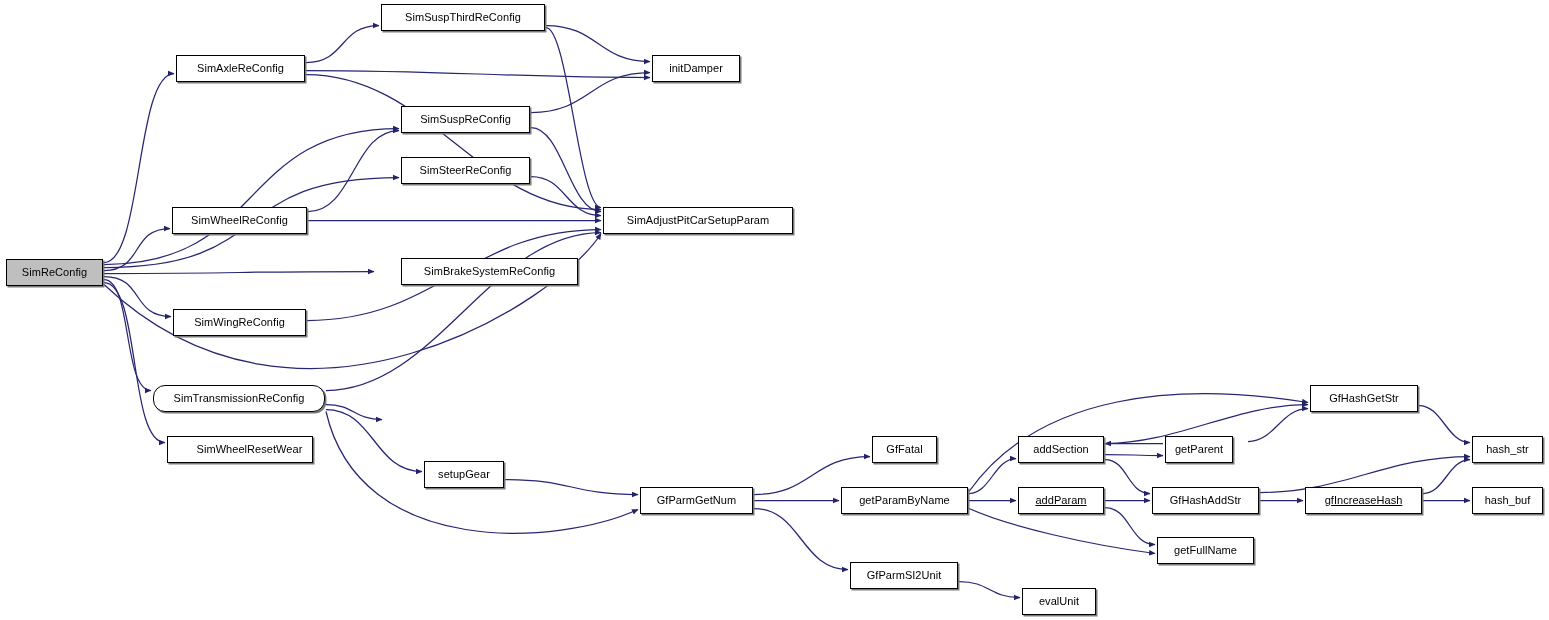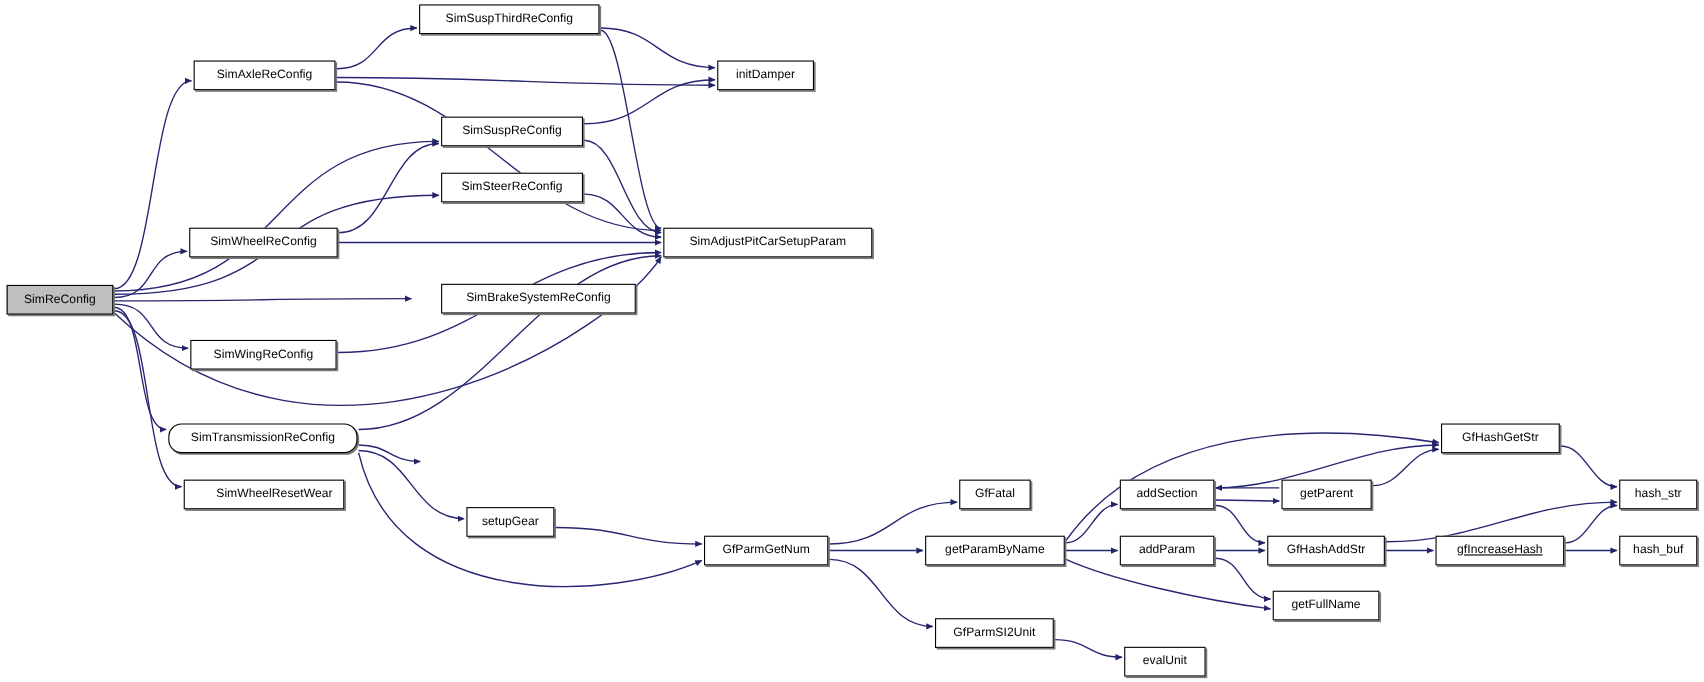--- a/index.html
+++ b/index.html
@@ -162,24 +162,24 @@
       </div>
       <div class="node" style="left: 850px; top: 562px; width: 108px; height: 27px;">
         <span class="node-label">GfParmSI2Unit</span>
       </div>
       <div class="node" style="left: 1022px; top: 588px; width: 74px; height: 27px;">
         <span class="node-label">evalUnit</span>
       </div>
       <div class="node" style="left: 1018px; top: 436px; width: 86px; height: 27px;">
         <span class="node-label">addSection</span>
       </div>
-      <div class="node" style="left: 1018px; top: 487px; width: 86px; height: 27px;">
+      <div class="node" style="left: 1018px; top: 487px; width: 86px; height: 27px; text-decoration: underline;">
         <span class="node-label">addParam</span>
       </div>
-      <div class="node" style="left: 1165px; top: 436px; width: 82px; height: 27px;">
+      <div class="node" style="left: 1165px; top: 436px; width: 68px; height: 27px;">
         <span class="node-label">getParent</span>
       </div>
       <div class="node" style="left: 1152px; top: 487px; width: 107px; height: 27px;">
         <span class="node-label">GfHashAddStr</span>
       </div>
       <div class="node" style="left: 1157px; top: 537px; width: 97px; height: 27px;">
         <span class="node-label">getFullName</span>
       </div>
       <div class="node" style="left: 1310px; top: 385px; width: 108px; height: 27px;">
         <span class="node-label">GfHashGetStr</span>

